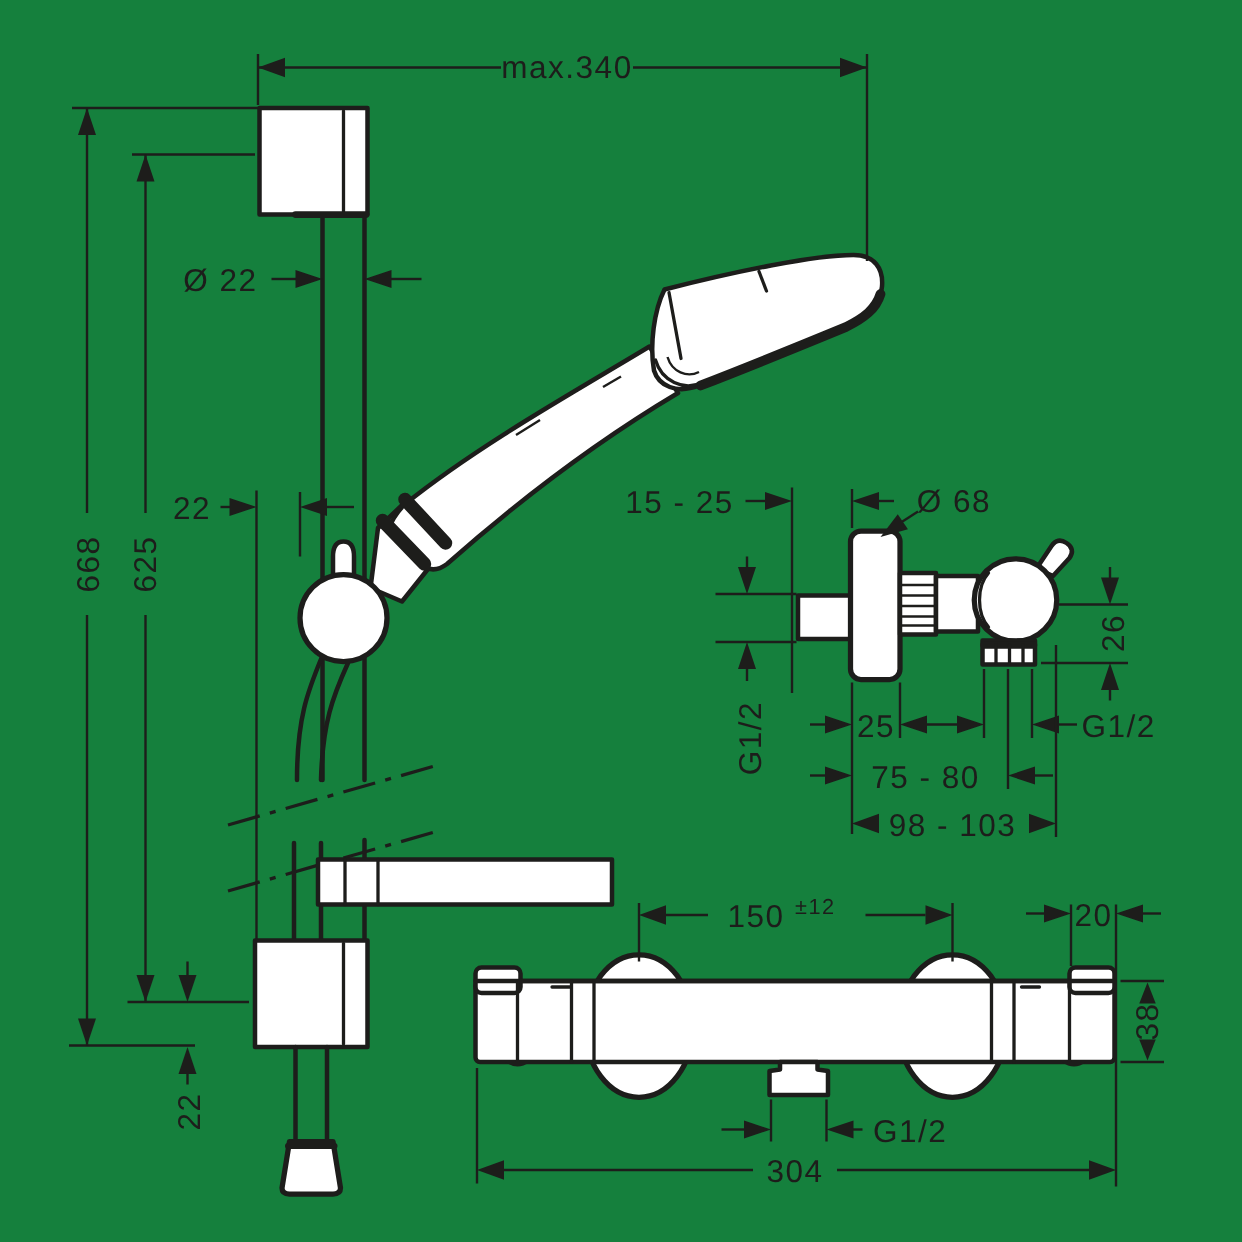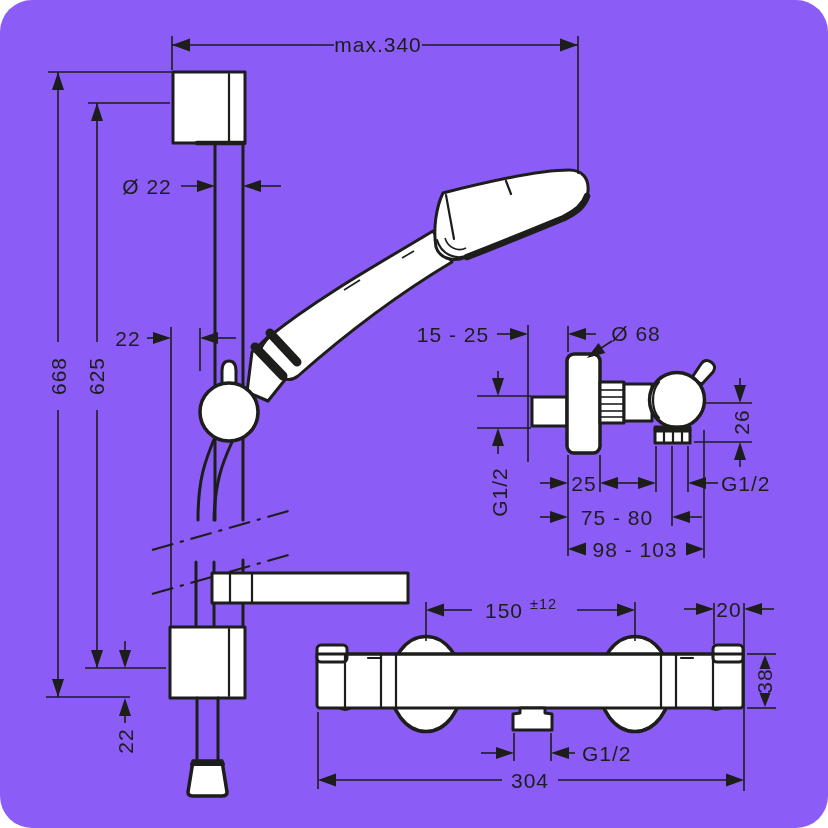--- a/index.html
+++ b/index.html
@@ -1,16 +1,16 @@
 <!DOCTYPE html>
 <html><head>
 <meta charset="utf-8">
 <style>
   html,body{margin:0;padding:0;background:#ffffff;}
-  .stage{width:828px;height:828px;position:relative;background:#8b5cf6;overflow:hidden;border-radius:32px;}
+  .stage{width:828px;height:828px;position:relative;background:#15803d;overflow:hidden;}
   svg{display:block;}
   svg text{font-family:"Liberation Sans","DejaVu Sans",sans-serif;font-size:21px;fill:#1d1d1b;letter-spacing:1px;}
   svg text.sup{font-size:14.5px;}
   .ol{fill:#ffffff;stroke:#1d1d1b;stroke-width:3;stroke-linejoin:round;}
   .ol2{fill:#ffffff;stroke:#1d1d1b;stroke-width:3.5;stroke-linejoin:round;}
   .ln{fill:none;stroke:#1d1d1b;stroke-width:3;stroke-linecap:round;}
   .ln2{fill:none;stroke:#1d1d1b;stroke-width:2.2;stroke-linecap:round;}
   .thin{fill:none;stroke:#1d1d1b;stroke-width:1.6;}
   .arr{fill:#1d1d1b;stroke:none;}
   .thick{fill:none;stroke:#1d1d1b;stroke-linecap:round;}

